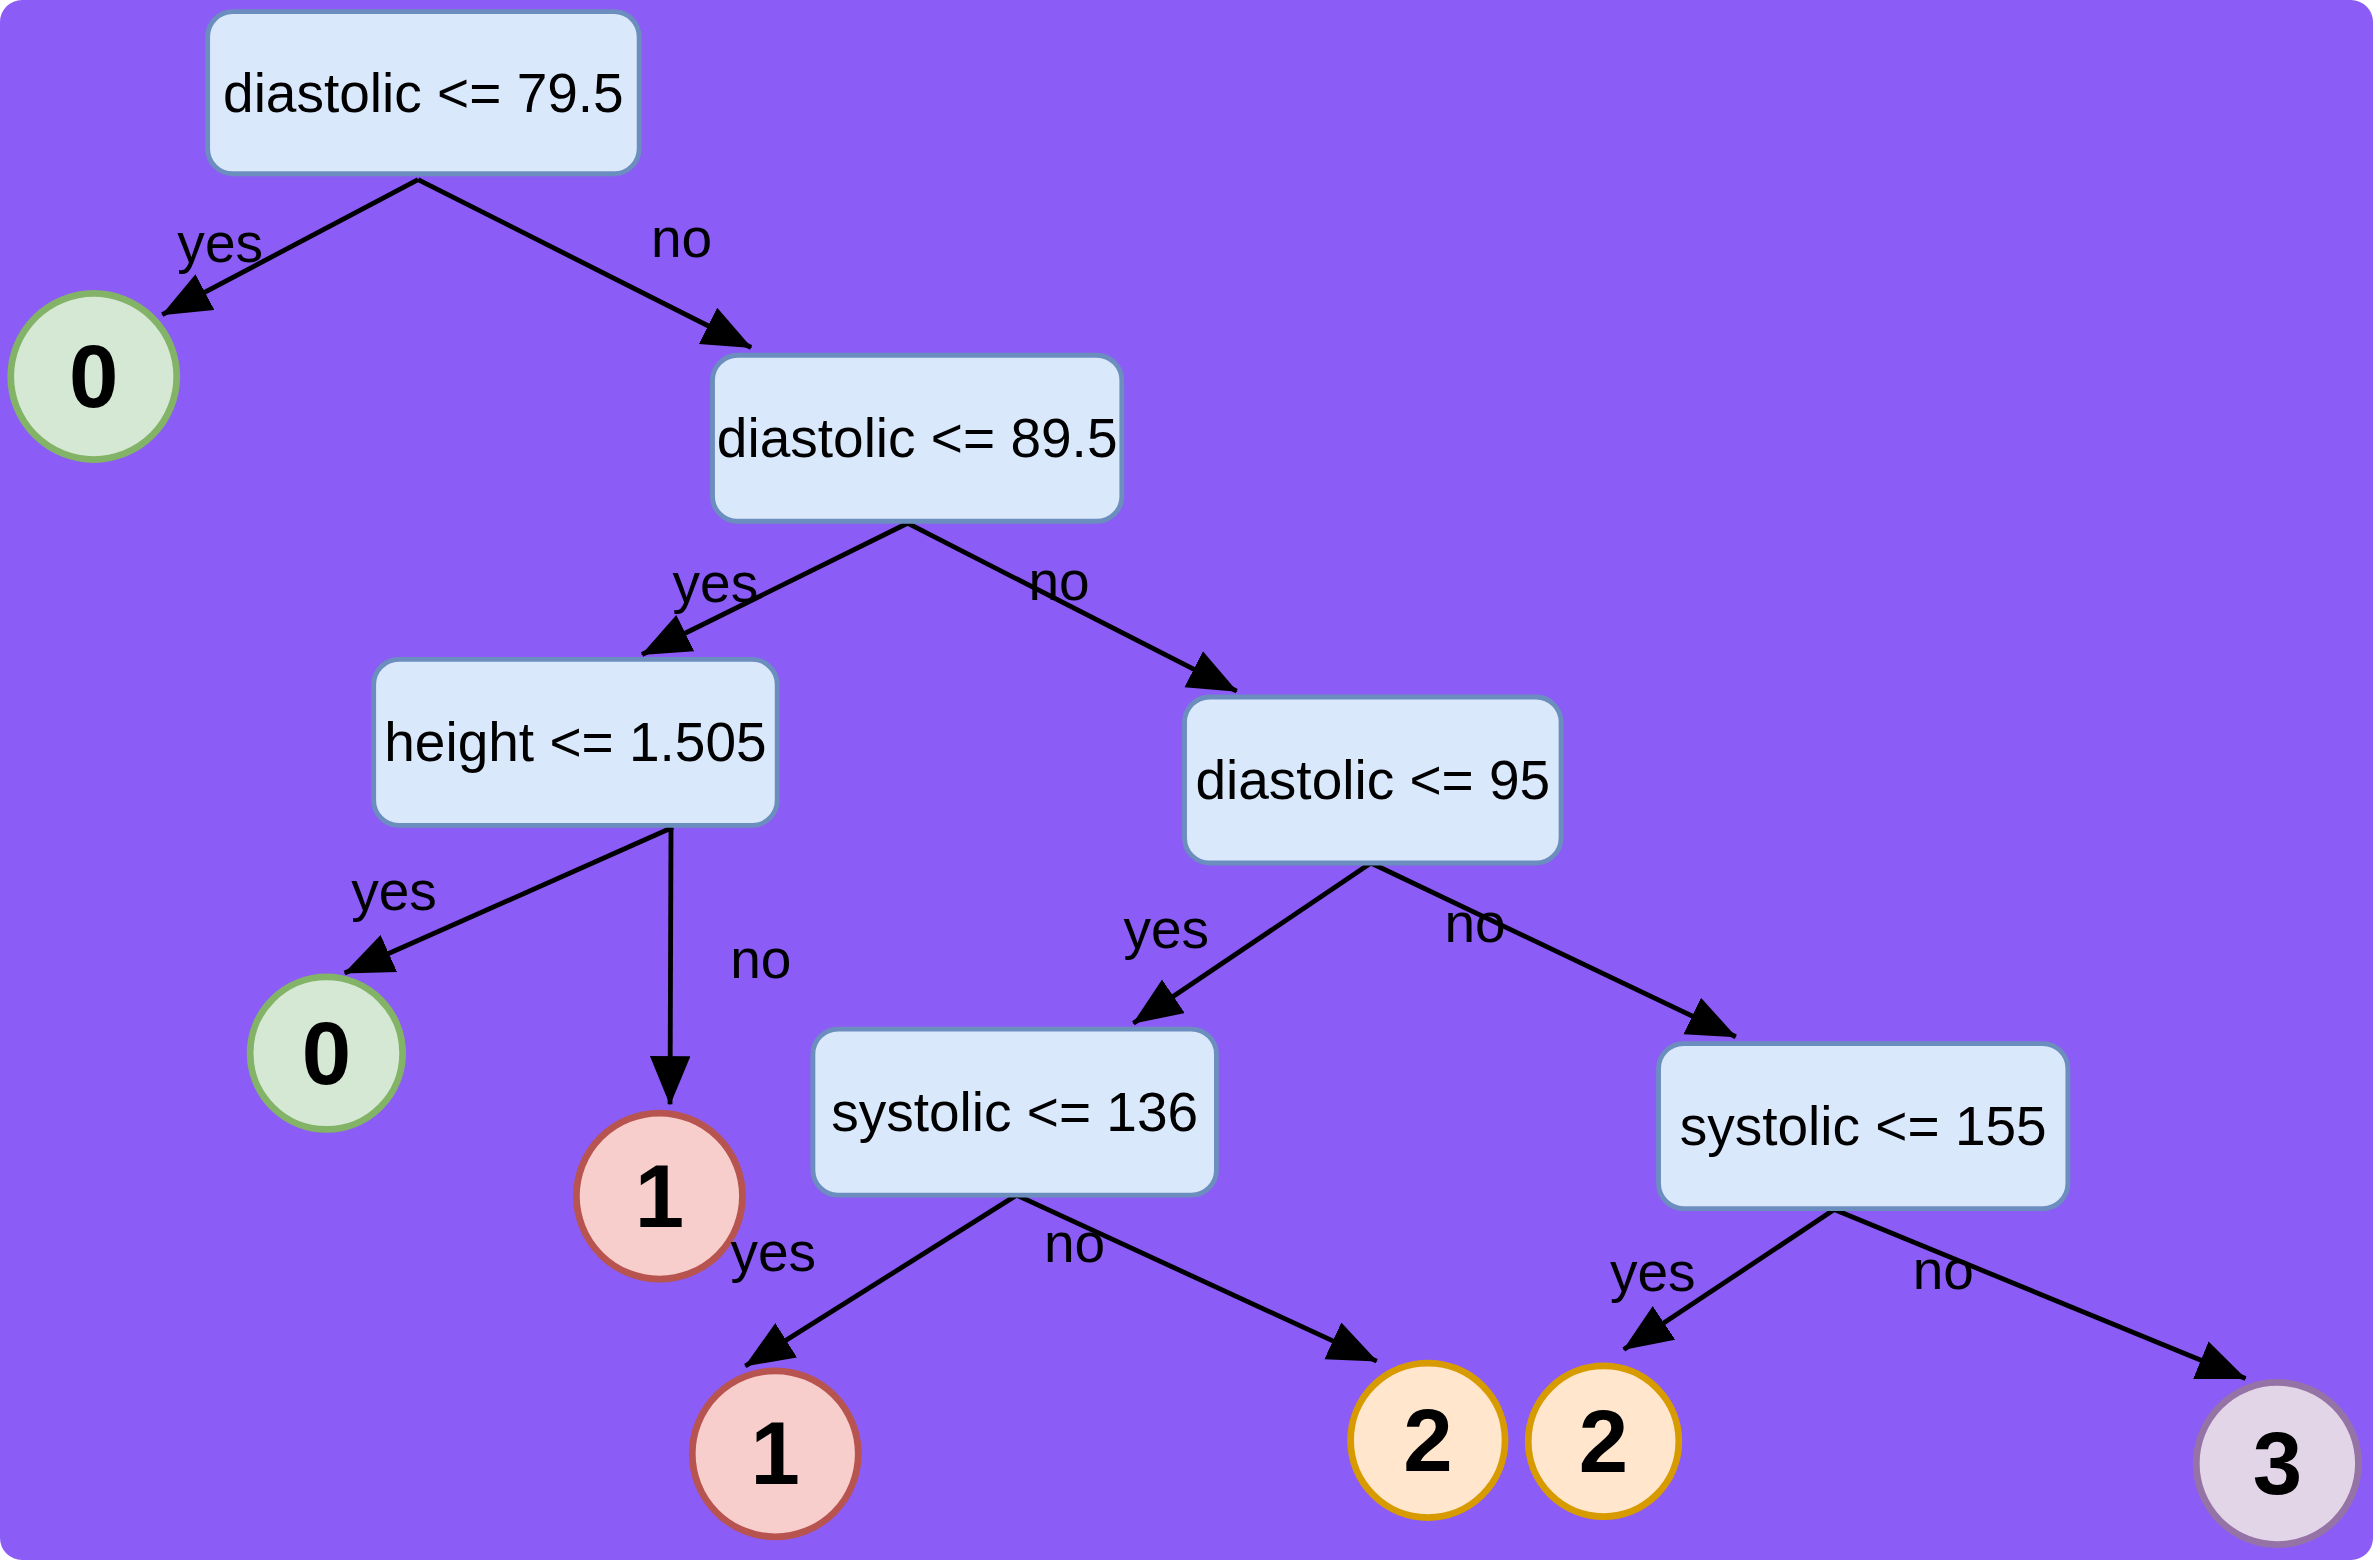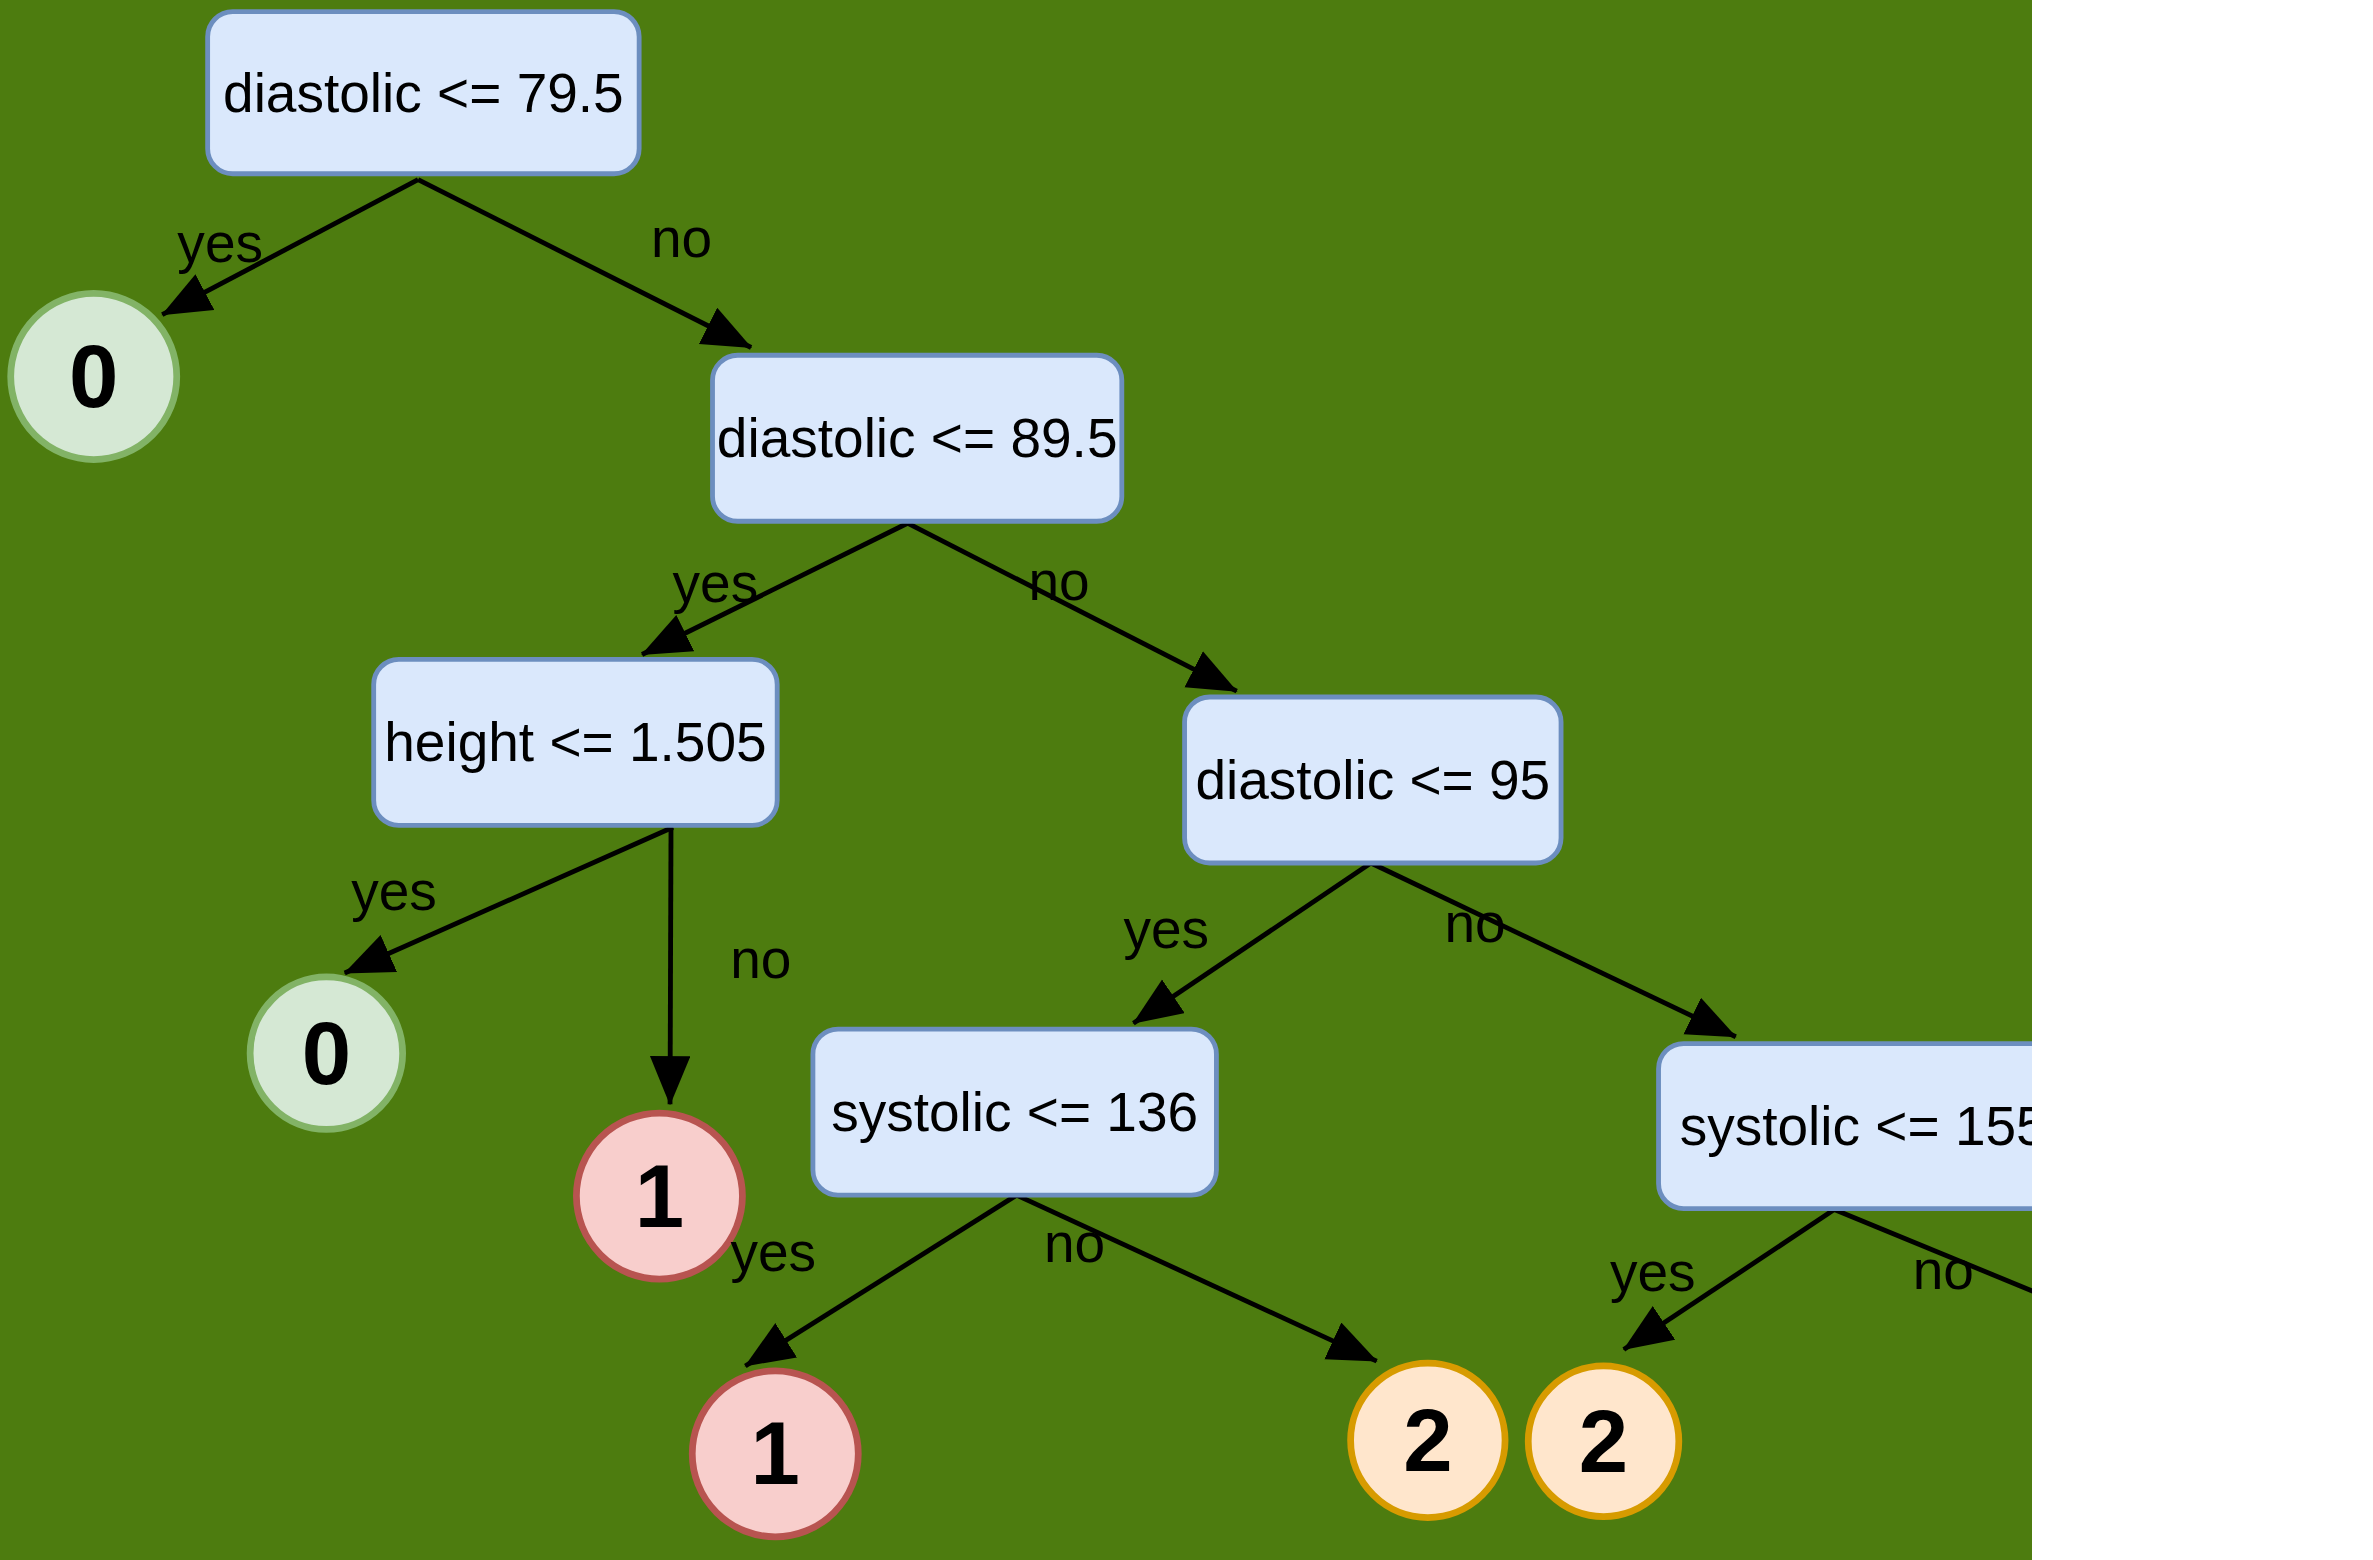--- a/index.html
+++ b/index.html
@@ -1,21 +1,22 @@
 <!DOCTYPE html>
 <html><head>
 <meta charset="utf-8">
 <style>
   html, body { margin: 0; padding: 0; background: #ffffff; }
   .canvas {
     position: relative;
-    width: 2032px;
+    width: 2373px;
     height: 1560px;
-    background: #4d7c0f;
+    background: #8b5cf6;
     overflow: hidden;
+    border-radius: 22px;
   }
   svg { display: block; }
   text {
     font-family: "Liberation Sans", sans-serif;
     fill: #000000;
   }
   .node-label { font-size: 57px; }
   .edge-label { font-size: 57px; }
   .leaf-label { font-size: 92px; font-weight: bold; }
 </style>

